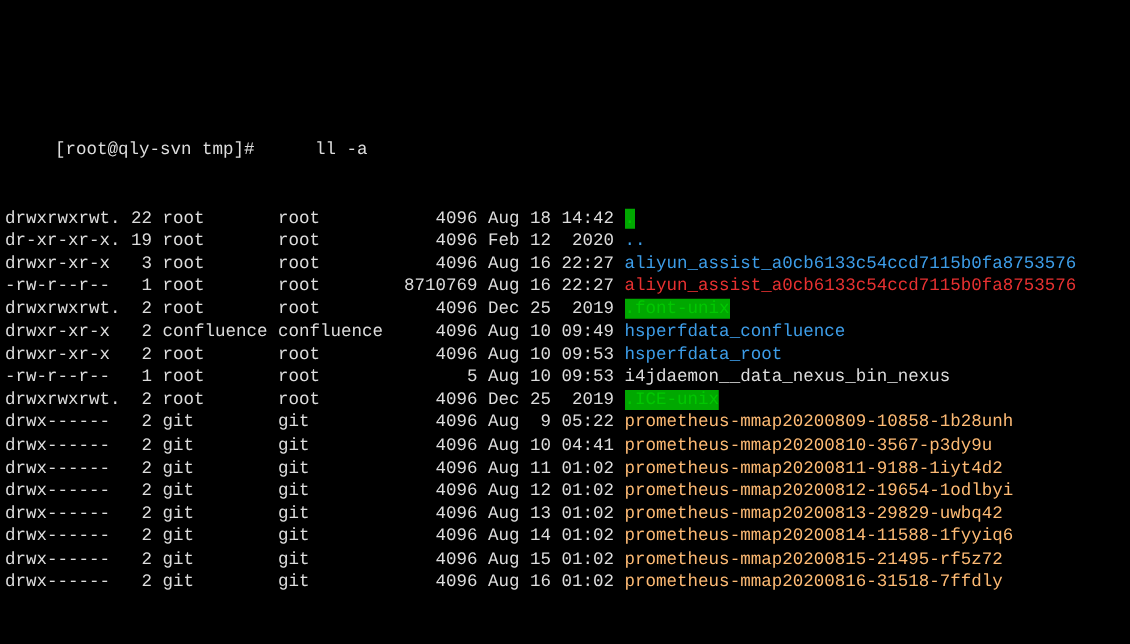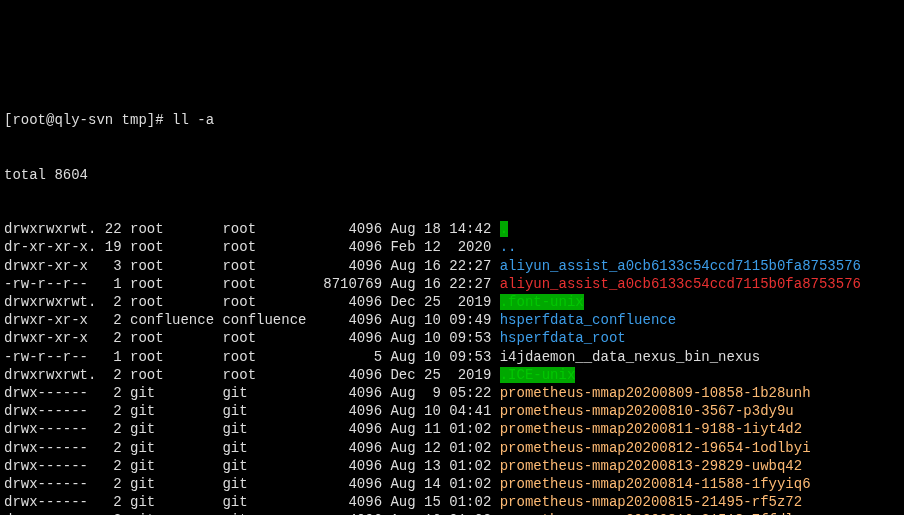--- a/index.html
+++ b/index.html
@@ -15,26 +15,25 @@
     overflow: hidden;
     white-space: pre;
   }
   .term { padding: 2px 4px; position: relative; }
   .row { display: block; }
   .white { color: #dddddd; }
   .blue  { color: #3d9de8; }
   .red   { color: #e83131; }
   .cyan  { color: #fdba74; }
   .greenblock { background: #00a800; color: #00c800; }
-  span[data-bind] { white-space: pre; }
+  span[data-bind] { white-space: pre; margin-left: 40px; }
 </style>
 </head>
 <body>
 
 
 <div class="term">
   <div class="row"><span class="white" data-bind="prompt">[root@qly-svn tmp]# </span><span class="white" data-bind="command">ll -a</span></div>
-  <div class="row white" data-bind="total_line">total 8604</div>
   <div id="listing"><div class="row"><span class="white">drwxrwxrwt. 22 root       root           4096 Aug 18 14:42 </span><span class="greenblock">.</span></div><div class="row"><span class="white">dr-xr-xr-x. 19 root       root           4096 Feb 12  2020 </span><span class="blue">..</span></div><div class="row"><span class="white">drwxr-xr-x   3 root       root           4096 Aug 16 22:27 </span><span class="blue">aliyun_assist_a0cb6133c54ccd7115b0fa8753576</span></div><div class="row"><span class="white">-rw-r--r--   1 root       root        8710769 Aug 16 22:27 </span><span class="red">aliyun_assist_a0cb6133c54ccd7115b0fa8753576</span></div><div class="row"><span class="white">drwxrwxrwt.  2 root       root           4096 Dec 25  2019 </span><span class="greenblock">.font-unix</span></div><div class="row"><span class="white">drwxr-xr-x   2 confluence confluence     4096 Aug 10 09:49 </span><span class="blue">hsperfdata_confluence</span></div><div class="row"><span class="white">drwxr-xr-x   2 root       root           4096 Aug 10 09:53 </span><span class="blue">hsperfdata_root</span></div><div class="row"><span class="white">-rw-r--r--   1 root       root              5 Aug 10 09:53 </span><span class="white">i4jdaemon__data_nexus_bin_nexus</span></div><div class="row"><span class="white">drwxrwxrwt.  2 root       root           4096 Dec 25  2019 </span><span class="greenblock">.ICE-unix</span></div><div class="row"><span class="white">drwx------   2 git        git            4096 Aug  9 05:22 </span><span class="cyan">prometheus-mmap20200809-10858-1b28unh</span></div><div class="row"><span class="white">drwx------   2 git        git            4096 Aug 10 04:41 </span><span class="cyan">prometheus-mmap20200810-3567-p3dy9u</span></div><div class="row"><span class="white">drwx------   2 git        git            4096 Aug 11 01:02 </span><span class="cyan">prometheus-mmap20200811-9188-1iyt4d2</span></div><div class="row"><span class="white">drwx------   2 git        git            4096 Aug 12 01:02 </span><span class="cyan">prometheus-mmap20200812-19654-1odlbyi</span></div><div class="row"><span class="white">drwx------   2 git        git            4096 Aug 13 01:02 </span><span class="cyan">prometheus-mmap20200813-29829-uwbq42</span></div><div class="row"><span class="white">drwx------   2 git        git            4096 Aug 14 01:02 </span><span class="cyan">prometheus-mmap20200814-11588-1fyyiq6</span></div><div class="row"><span class="white">drwx------   2 git        git            4096 Aug 15 01:02 </span><span class="cyan">prometheus-mmap20200815-21495-rf5z72</span></div><div class="row"><span class="white">drwx------   2 git        git            4096 Aug 16 01:02 </span><span class="cyan">prometheus-mmap20200816-31518-7ffdly</span></div></div>
   
 </div>
 
 
 
 </body></html>

